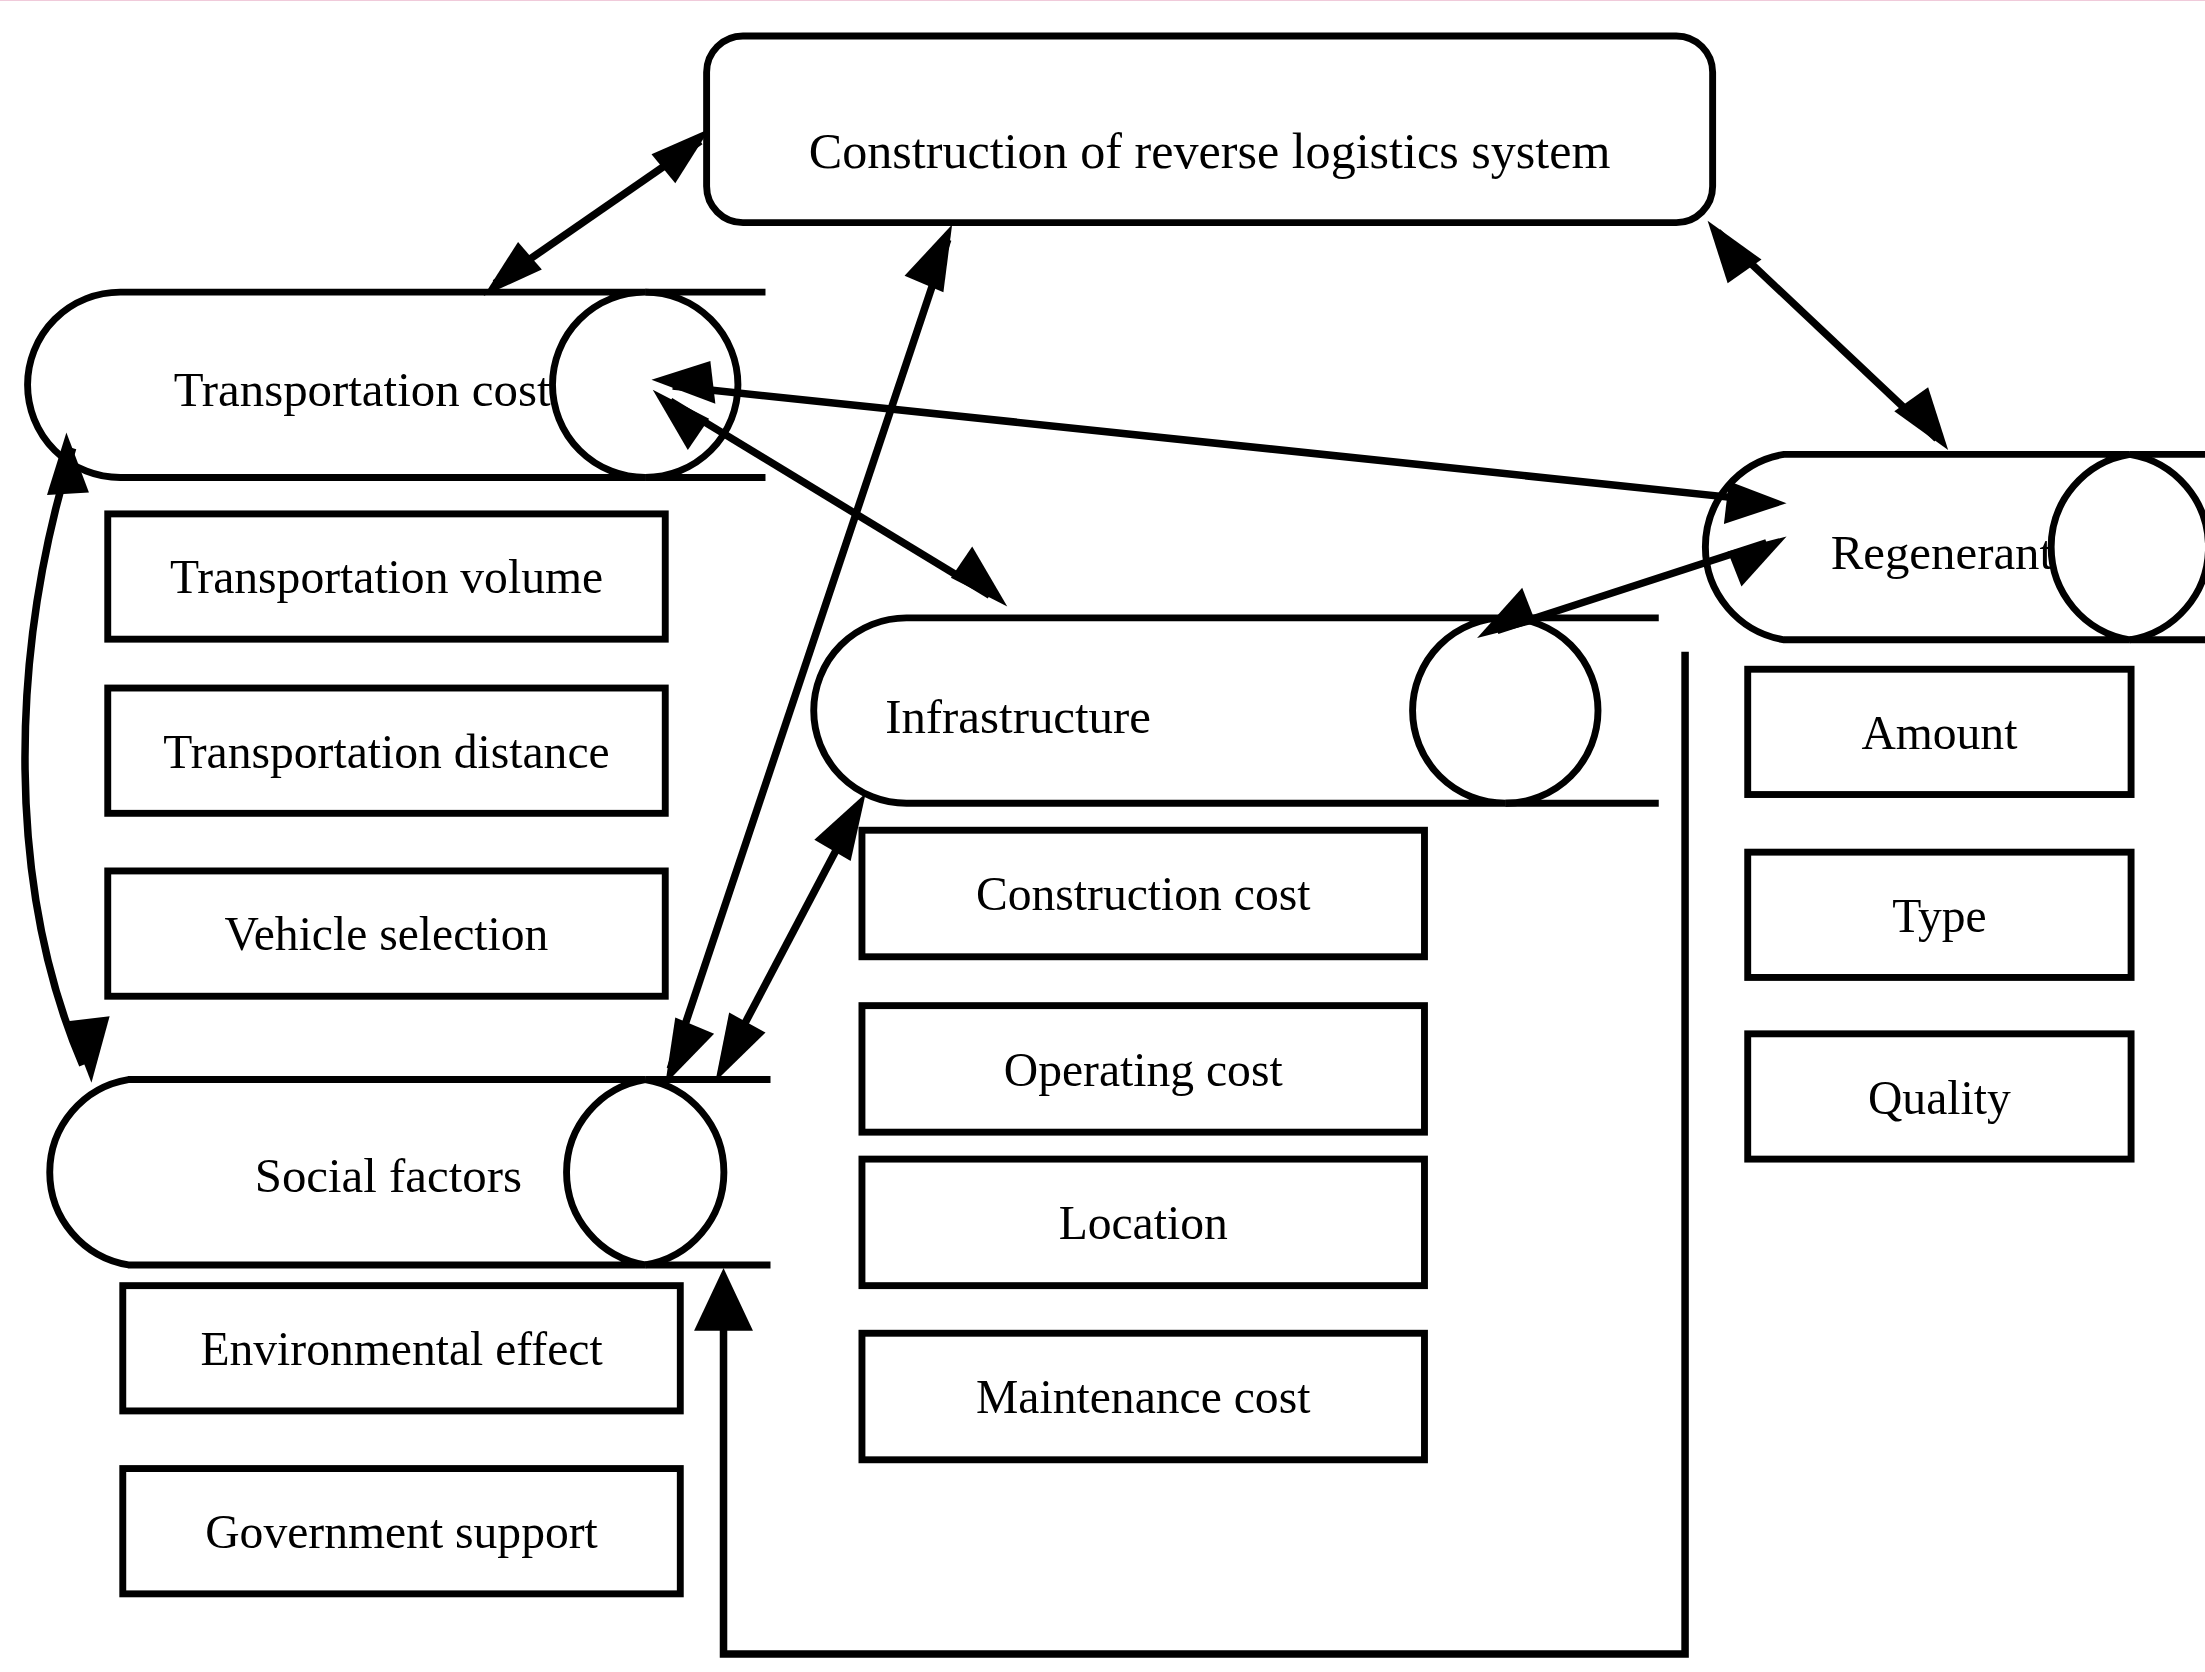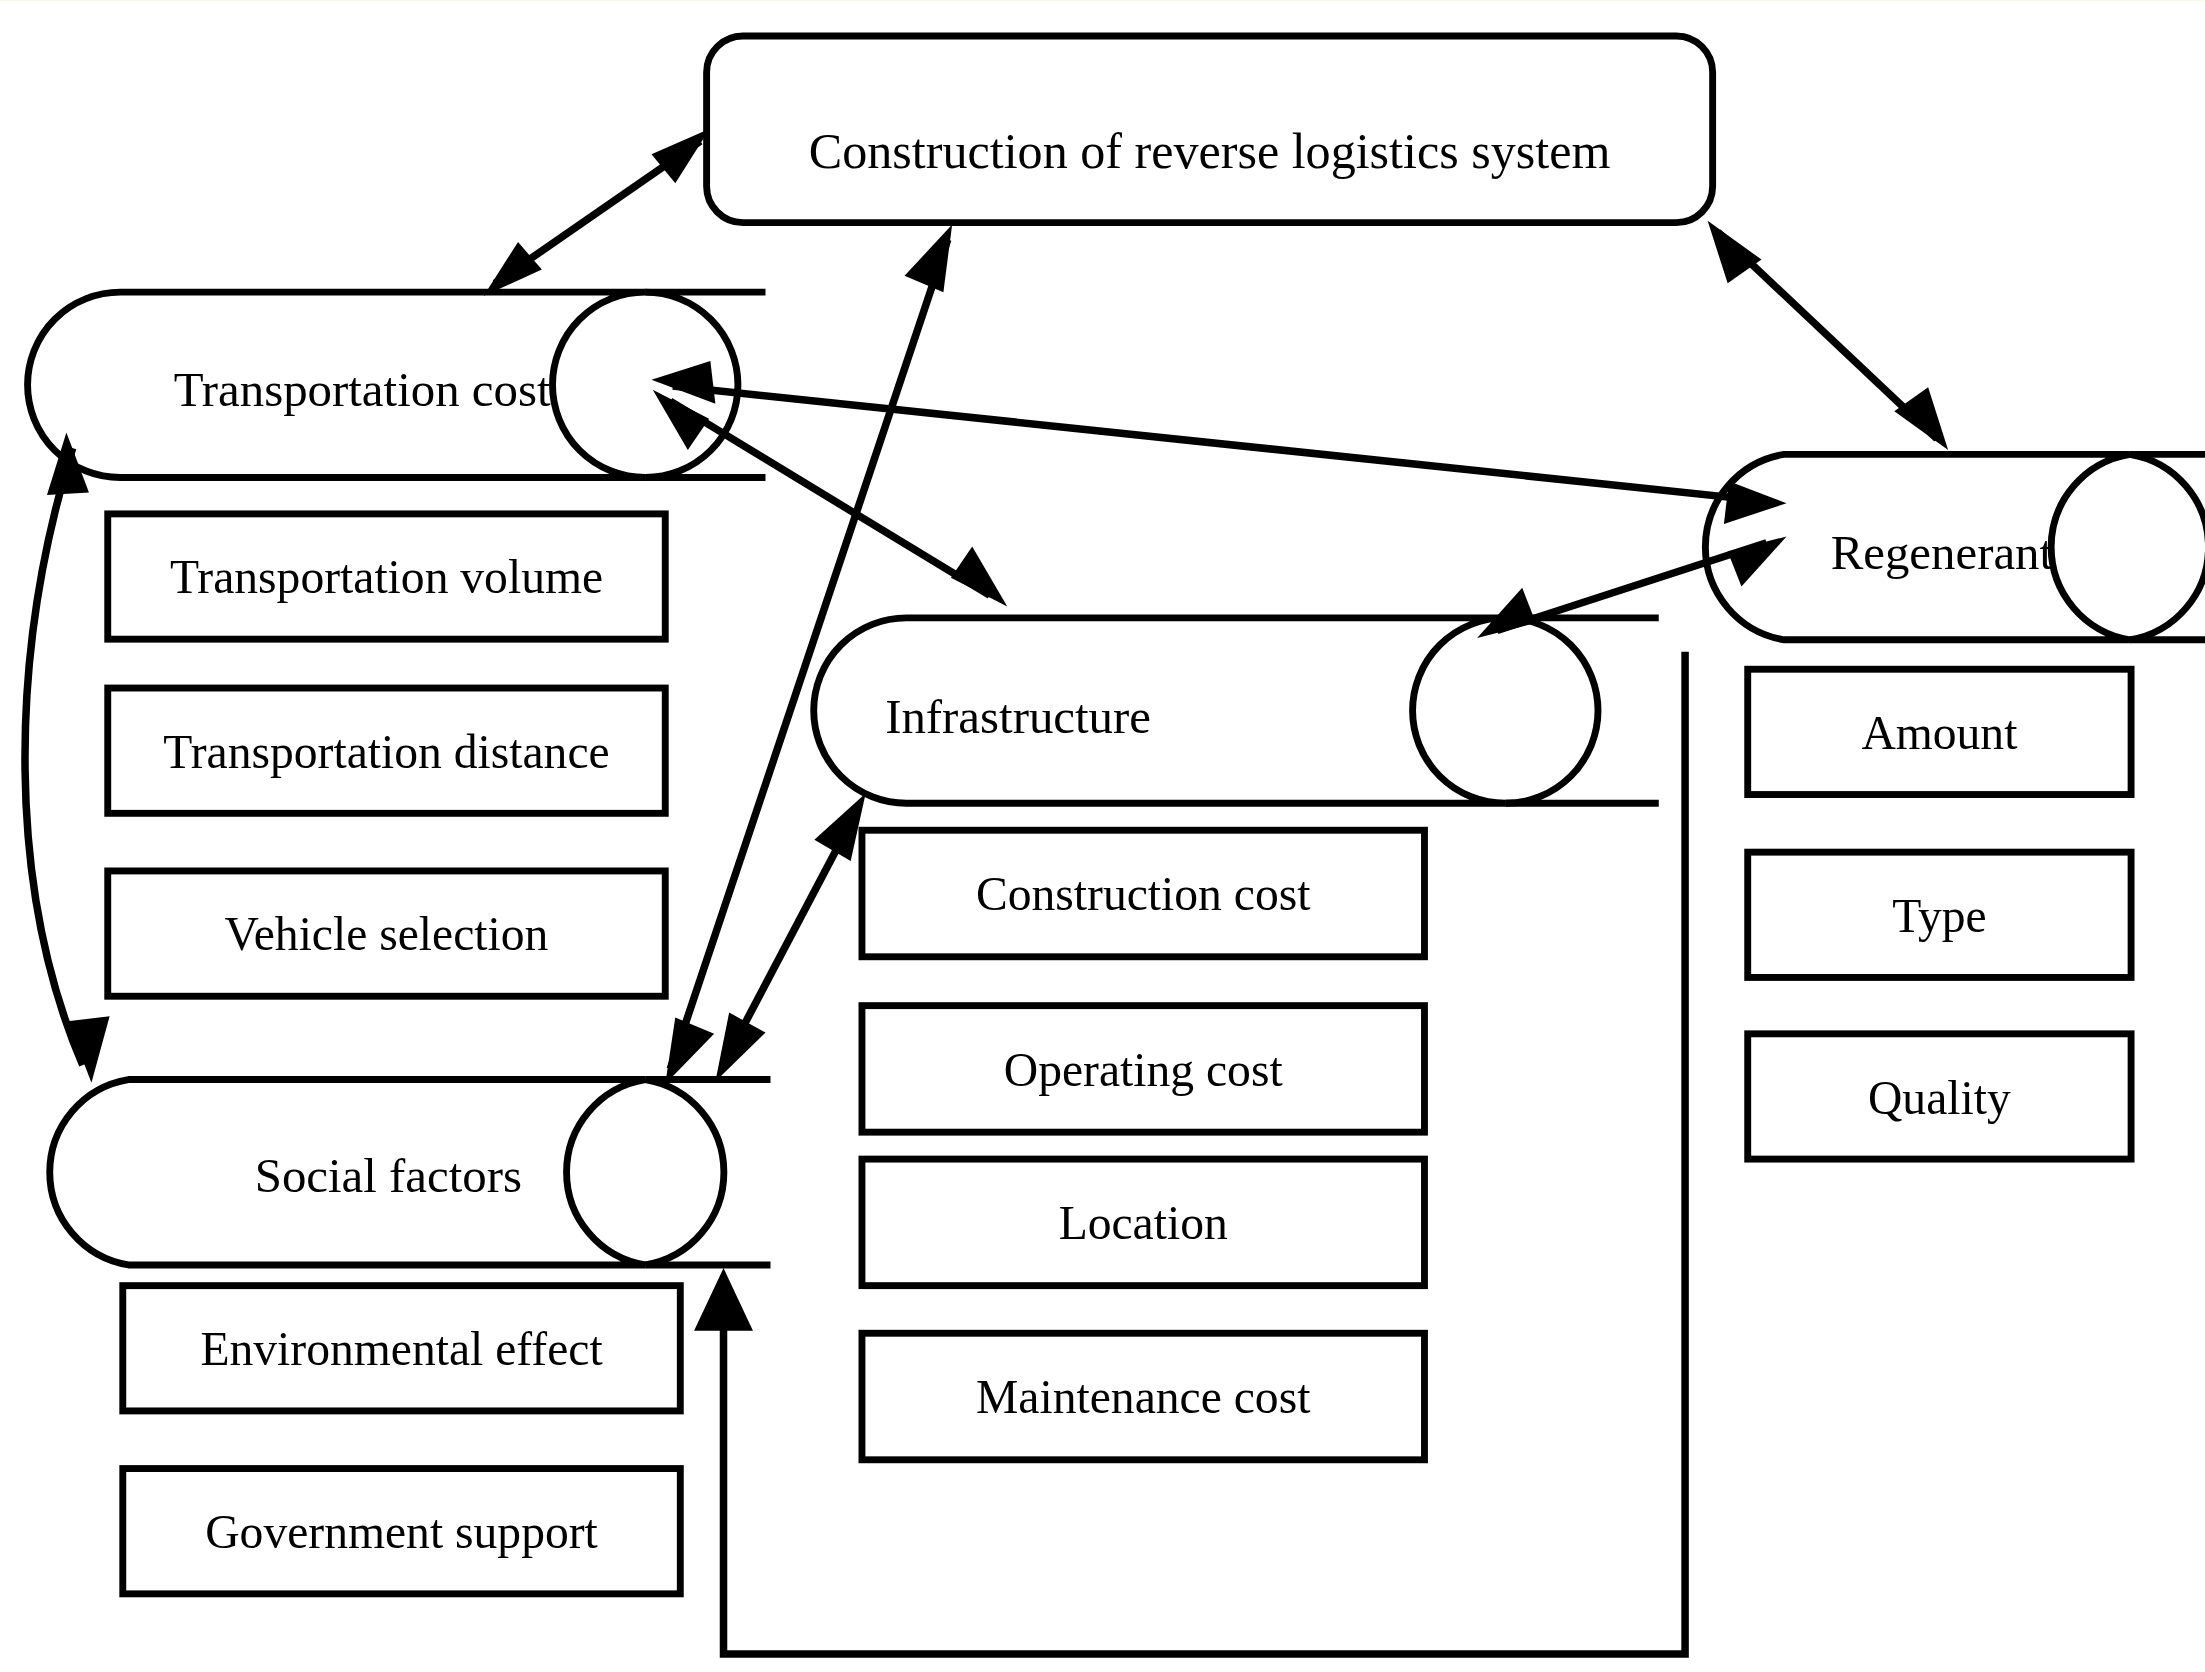--- a/index.html
+++ b/index.html
@@ -4,21 +4,21 @@
 <style>
   html, body {
     margin: 0;
     padding: 0;
     background: #ffffff;
   }
   #canvas-wrap {
     position: relative;
     width: 2205px;
     height: 1673px;
-    background: #bef264;
+    background: #be185d;
     overflow: hidden;
   }
   svg#diagram {
     display: block;
     width: 2205px;
     height: 1673px;
   }
   .node-shape-round {
     fill: #ffffff;
     stroke: #000000;

